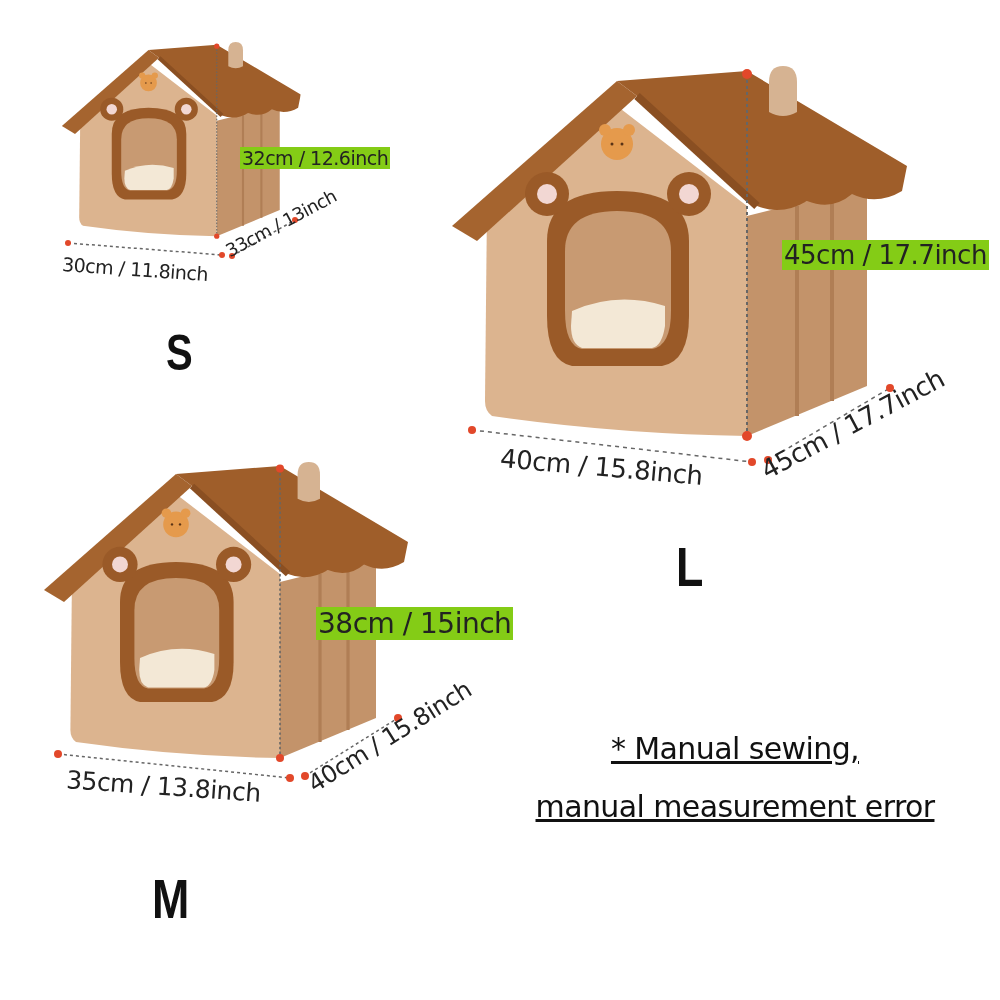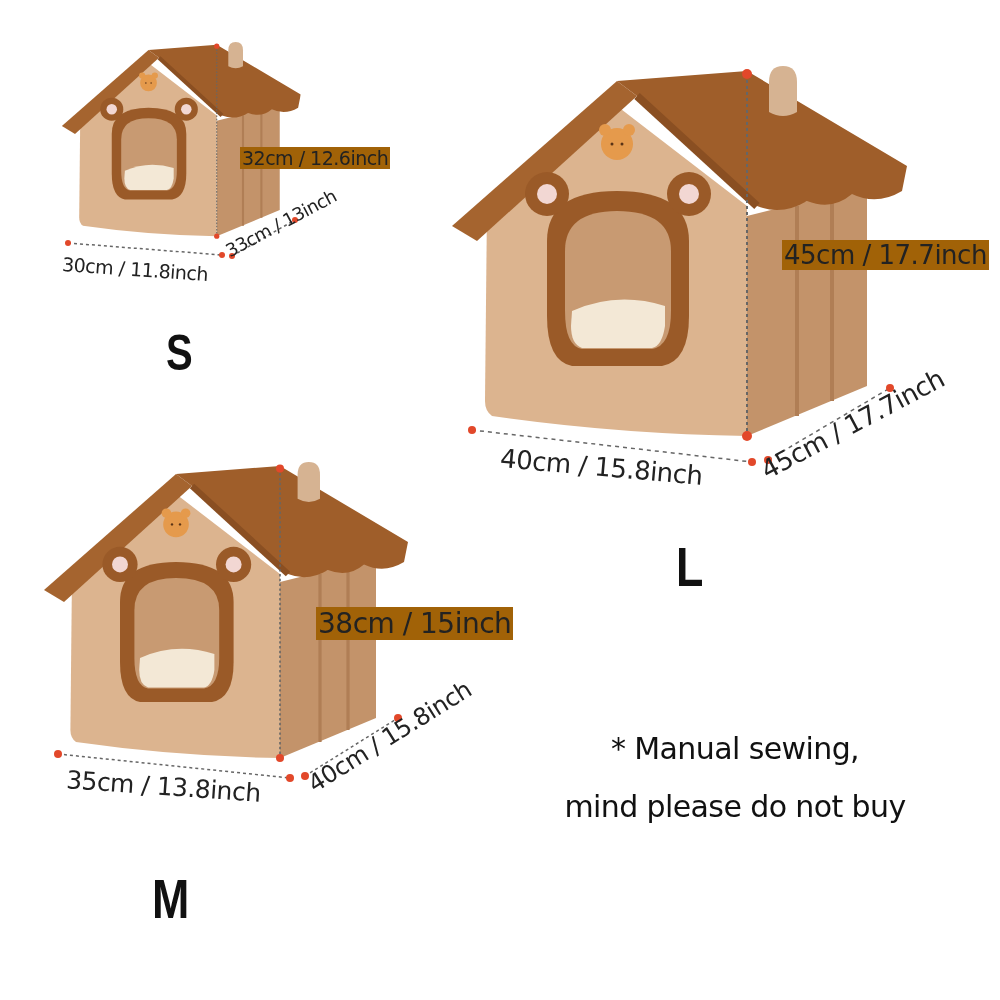--- a/index.html
+++ b/index.html
@@ -1,24 +1,24 @@
 <!DOCTYPE html>
 <html><head>
 <meta charset="utf-8">
 <style>
   * { margin:0; padding:0; box-sizing:border-box; }
   html, body { width:1000px; height:1000px; background:#ffffff; overflow:hidden; }
   body { position:relative; font-family:"DejaVu Sans", sans-serif; color:#1a1a1a; }
   .house { position:absolute; }
   .house svg { display:block; }
   .dim { position:absolute; font-family:"DejaVu Sans", sans-serif; color:#222; white-space:nowrap; letter-spacing:-0.5px; }
-  .dim.boxed { background:#a16207; padding:0 2px; }
+  .dim.boxed { background:#84cc16; padding:0 2px; }
   .size-label { position:absolute; font-family:"Liberation Sans", sans-serif; font-weight:bold; color:#111; transform:scaleX(0.8); transform-origin:left top; }
   .note { position:absolute; left:500px; top:720px; width:470px; text-align:center; font-family:"DejaVu Sans", sans-serif; font-size:30px; line-height:58px; color:#111; letter-spacing:-0.6px; }
-  .note div { white-space:nowrap; }
+  .note div { white-space:nowrap;text-decoration:underline; }
 </style>
 </head>
 <body>
 
 <svg width="0" height="0" style="position:absolute">
   <defs>
     <symbol id="house-sym" viewBox="0 0 460 400">
 
       <path d="M300 150 L420 120 L420 320 L300 370 Z" fill="#c3936a"></path>
       <path d="M350 140 L350 350" stroke="#b07e55" stroke-width="4"></path>
@@ -104,14 +104,14 @@
       <use href="#house-sym"></use>
     </svg>
 </div>
 <div class="dim boxed" style="left:316px; top:607px; font-size:28px;">38cm / 15inch</div>
 <div class="dim" style="left:66px; top:772px; font-size:25px; transform:rotate(4deg);">35cm / 13.8inch</div>
 <div class="dim" style="left:318px; top:770px; font-size:24px; transform:rotate(-32deg); transform-origin:left bottom;">40cm / 15.8inch</div>
 <div class="size-label" style="left:152px; top:866px; font-size:56px;">M</div>
 
 <div class="note">
   <div>* Manual sewing,</div>
-  <div>mind please do not buy</div>
+  <div>manual measurement error</div>
 </div>
 
 </body></html>

